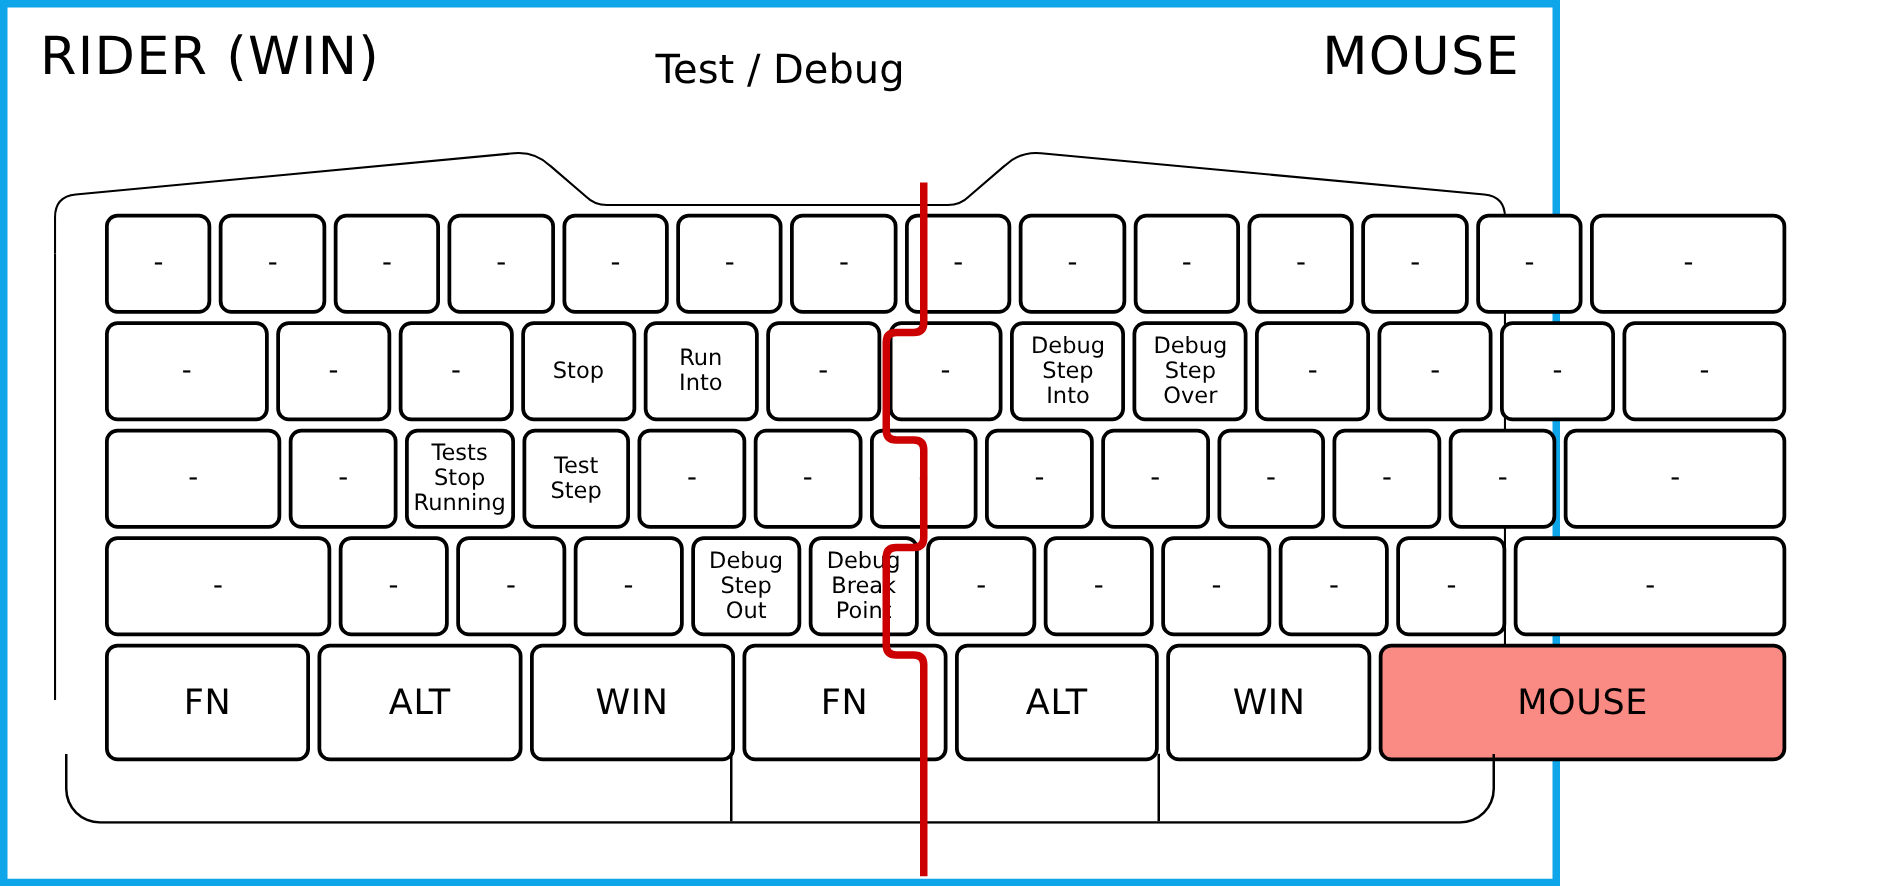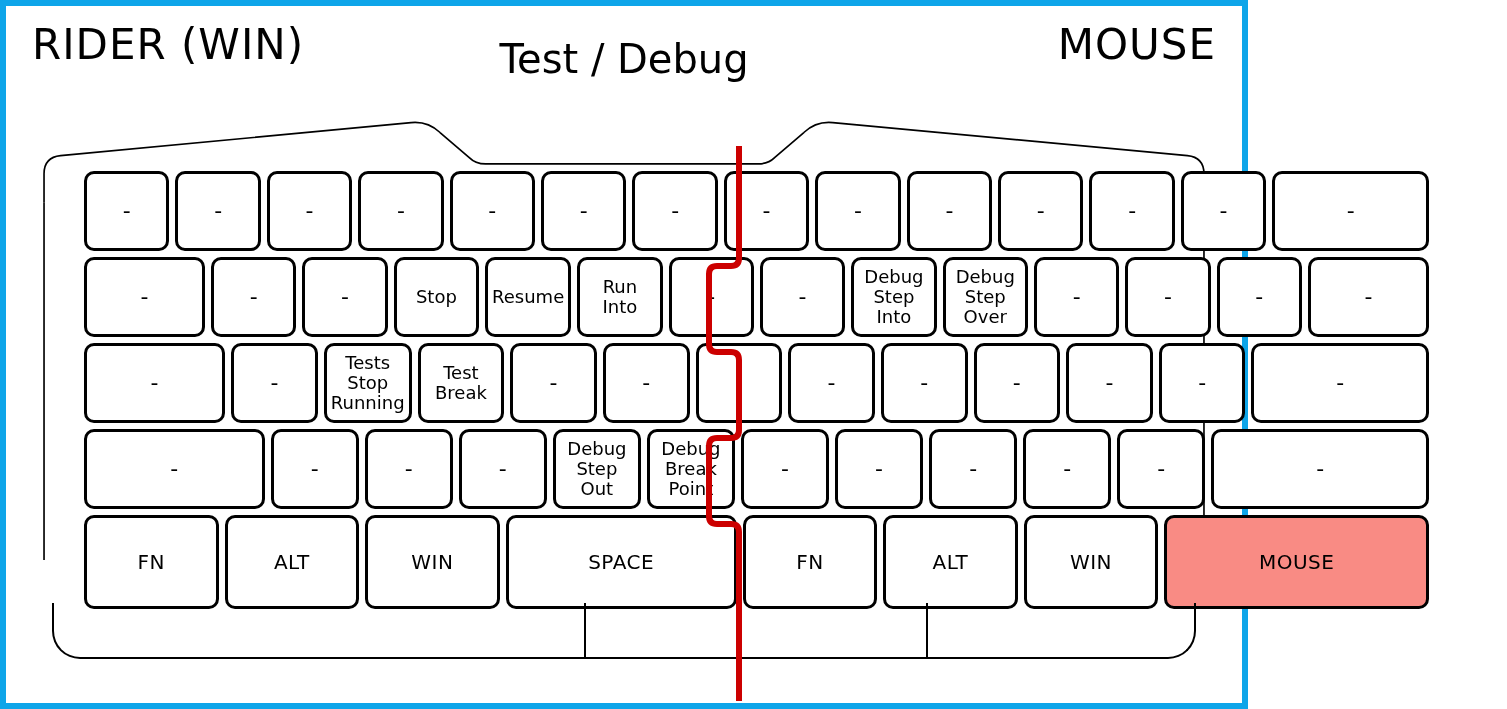--- a/index.html
+++ b/index.html
@@ -30,21 +30,21 @@
     top: 14px;
     font-size: 42px;
     font-weight: 400;
     letter-spacing: 1px;
   }
   .header-center {
     position: absolute;
     left: 50%;
     top: 30px;
     transform: translateX(-50%);
-    font-size: 40px;
+    font-size: 32px;
     font-weight: 400;
   }
   svg.hood {
     position: absolute;
     left: 0;
     top: 0;
     width: 100%;
     height: 100%;
     pointer-events: none;
   }
@@ -70,21 +70,21 @@
     justify-content: center;
     text-align: center;
     font-size: 18px;
     line-height: 1.1;
     padding: 4px;
   }
   .row.r5 .key { height: 94px; }
   .row.r5 { margin-bottom: 0; }
   .key.small-dash { font-size: 22px; font-weight: 400; }
   .key .txt { white-space: pre-line; }
-  .key.mod { font-size: 20px; letter-spacing: 0.5px; }
+  .key.mod { font-size: 28px; letter-spacing: 0.5px; }
   .key.highlight { background: #f98b84; }
   .bottom-rail {
     position: absolute;
     left: 46px;
     right: 46px;
     height: 54px;
     border: 2px solid #000;
     border-top: none;
     border-bottom-left-radius: 28px;
     border-bottom-right-radius: 28px;
@@ -191,23 +191,20 @@
       <div class="key small-dash w1">
           <span class="txt">-</span>
         </div>
       <div class="key small-dash w1">
           <span class="txt">-</span>
         </div>
       <div class="key w1">
           <span class="txt">Stop</span>
         </div>
       <div class="key w1">
-          <span class="txt">Resume</span>
-        </div>
-      <div class="key w1">
           <span class="txt">Run
 Into</span>
         </div>
       <div class="key small-dash w1">
           <span class="txt">-</span>
         </div>
       <div class="key small-dash w1">
           <span class="txt">-</span>
         </div>
       <div class="key w1">
@@ -241,21 +238,21 @@
       <div class="key small-dash w1">
           <span class="txt">-</span>
         </div>
       <div class="key w1">
           <span class="txt">Tests
 Stop
 Running</span>
         </div>
       <div class="key w1">
           <span class="txt">Test
-Break</span>
+Step</span>
         </div>
       <div class="key small-dash w1">
           <span class="txt">-</span>
         </div>
       <div class="key small-dash w1">
           <span class="txt">-</span>
         </div>
       <div class="key small-dash w1">
           <span class="txt">-</span>
         </div>
@@ -324,23 +321,20 @@
 
     <div class="row r5">
       <div class="key mod w125">
           <span class="txt">FN</span>
         </div>
       <div class="key mod w125">
           <span class="txt">ALT</span>
         </div>
       <div class="key mod w125">
           <span class="txt">WIN</span>
-        </div>
-      <div class="key mod w225">
-          <span class="txt">SPACE</span>
         </div>
       <div class="key mod w125">
           <span class="txt">FN</span>
         </div>
       <div class="key mod w125">
           <span class="txt">ALT</span>
         </div>
       <div class="key mod w125">
           <span class="txt">WIN</span>
         </div>

